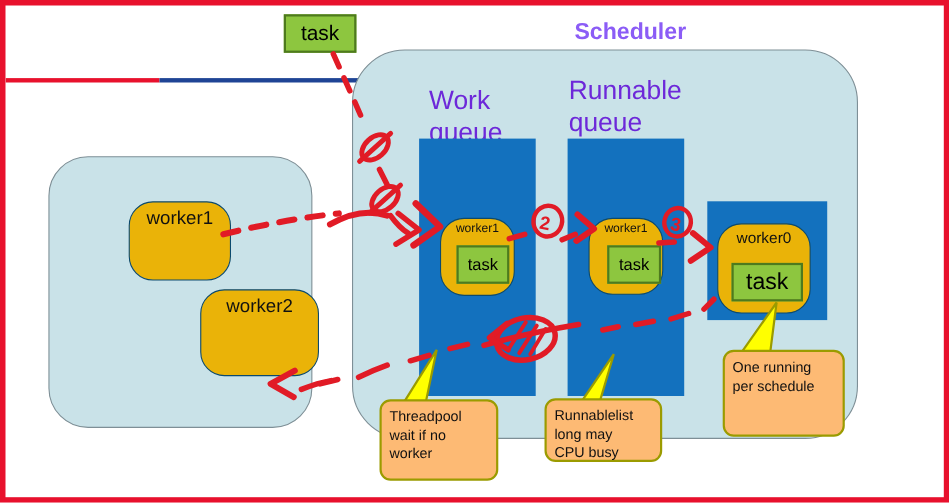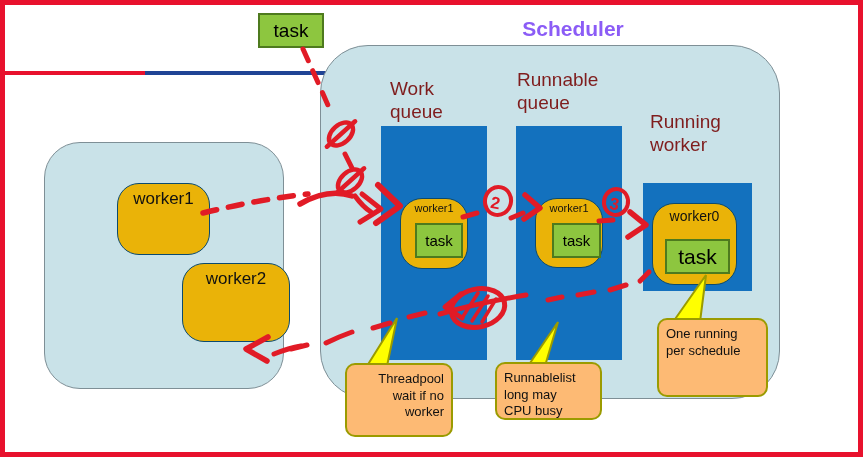--- a/index.html
+++ b/index.html
@@ -18,21 +18,21 @@
   
   .panel{background:#c9e2e8;border:1px solid #7e8f96;}
   .panel-scheduler{left:315px;top:40px;width:458px;height:352px;border-radius:48px;}
   .panel-pool{left:39px;top:137px;width:238px;height:245px;border-radius:36px;}
   
   .bluecol{background:#1371be;}
   .col-work{left:376px;top:121px;width:106px;height:234px;}
   .col-runnable{left:511px;top:121px;width:106px;height:234px;}
   .box-running{left:638px;top:178px;width:109px;height:108px;}
   
-  .sec-label{font-size:19px;line-height:1.22;color:#7f1d1d;}
+  .sec-label{font-size:24px;line-height:1.22;color:#6d28d9;}
   .lbl-work{left:385px;top:72px;width:86px;}
   .lbl-runnable{left:512px;top:63px;width:112px;}
   .lbl-running{left:645px;top:105px;width:100px;}
   
   .worker{background:#eab308;border:1px solid #0c4a6e;border-radius:22px;
     text-align:center;box-sizing:border-box;}
   .pool-worker{font-size:17px;padding-top:5px;}
   .pw1{left:112px;top:178px;width:93px;height:72px;}
   .pw3{left:68px;top:258px;width:88px;height:79px;}
   .pw2{left:177px;top:258px;width:108px;height:79px;}
@@ -42,21 +42,21 @@
   
   .task{background:#8dc63f;border:2px solid #4e7a1e;display:flex;
     align-items:center;justify-content:center;box-sizing:border-box;color:#000000;}
   .task-top{left:253px;top:8px;width:66px;height:35px;font-size:19px;}
   .task-wq{left:410px;top:218px;width:48px;height:35px;font-size:15px;}
   .task-rq{left:547px;top:218px;width:49px;height:35px;font-size:15px;}
   .task-run{left:660px;top:234px;width:65px;height:35px;font-size:21px;}
   
   .callout{background:#fdba74;border:2px solid #9b9b00;border-radius:10px;
     font-size:13px;line-height:1.28;padding:6px 7px;box-sizing:border-box;z-index:5;color:#111;}
-  .co-threadpool{left:340px;top:358px;width:108px;height:74px;text-align:right;}
+  .co-threadpool{left:340px;top:358px;width:108px;height:74px;}
   .co-runnable{left:490px;top:357px;width:107px;height:58px;}
   .co-running{left:652px;top:313px;width:111px;height:79px;}
   .tail{z-index:4;}
   .tail polygon{fill:#ffff00;stroke:#9b9b00;stroke-width:2;}
   
   #annot{left:0;top:0;z-index:6;pointer-events:none;}
   #annot .stroke{stroke:#e11b26;fill:none;stroke-linecap:round;stroke-linejoin:round;}
   #annot text{fill:#e11b26;font-family:"Liberation Sans",sans-serif;font-weight:bold;font-size:17px;}
 </style>
 </head>
@@ -78,21 +78,20 @@
   <div class="abs panel panel-pool"></div>
   <div class="abs worker pool-worker pw1">
     <span>worker1</span>
   </div>
   <div class="abs worker pool-worker pw2">
     <span>worker2</span>
   </div>
 
   <div class="abs sec-label lbl-work">Work queue</div>
   <div class="abs sec-label lbl-runnable">Runnable queue</div>
-  <div class="abs sec-label lbl-running">Running worker</div>
 
   <div class="abs bluecol col-work"></div>
   <div class="abs bluecol col-runnable"></div>
   <div class="abs bluecol box-running"></div>
 
   <div class="abs worker qw-work">
     <span>worker1</span>
   </div>
   <div class="abs task task-wq">
     <span>task</span>

